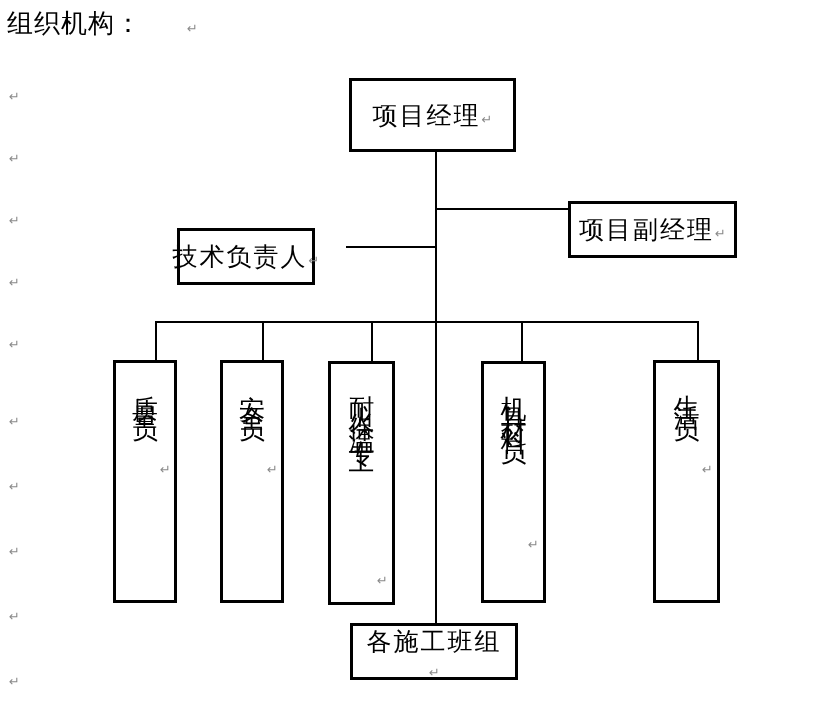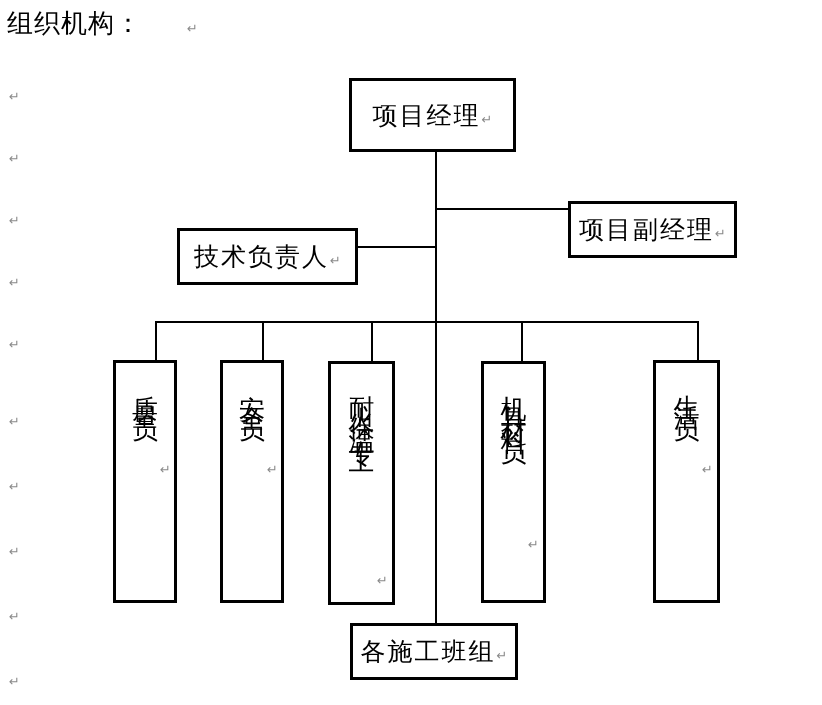--- a/index.html
+++ b/index.html
@@ -70,22 +70,22 @@
     font-size: 26px;
     letter-spacing: 11px;
     margin-top: 11px;
   }
   .vbox .mark {
     position: absolute;
   }
   
   .box-pm     { left: 349px; top:  78px; width: 167px; height: 74px; }
   .box-deputy { left: 568px; top: 173px; width: 169px; height: 57px; margin-top: 28px; }
-  .box-tech   { left: 177px; top: 228px; width: 181px; height: 57px; }
-  .box-teams  { left: 350px; top: 623px; width: 168px; height: 57px; }
+  .box-tech   { left: 177px; top: 228px; width: 138px; height: 57px; }
+  .box-teams  { left: 350px; top: 623px; width: 168px; height: 57px; flex-direction: column; }
   
   .box-v1 { left: 113px; top: 360px; width: 64px; height: 243px; }
   .box-v2 { left: 220px; top: 360px; width: 64px; height: 243px; }
   .box-v3 { left: 328px; top: 361px; width: 67px; height: 244px; }
   .box-v4 { left: 481px; top: 361px; width: 65px; height: 242px; }
   .box-v5 { left: 653px; top: 360px; width: 67px; height: 243px; }
   
   .line-trunk     { left: 435px; top: 134px; width: 2px;   height: 489px; }
   .line-deputy    { left: 436px; top: 208px; width: 132px; height: 2px; }
   .line-tech      { left: 346px; top: 246px; width: 90px;  height: 2px; }

